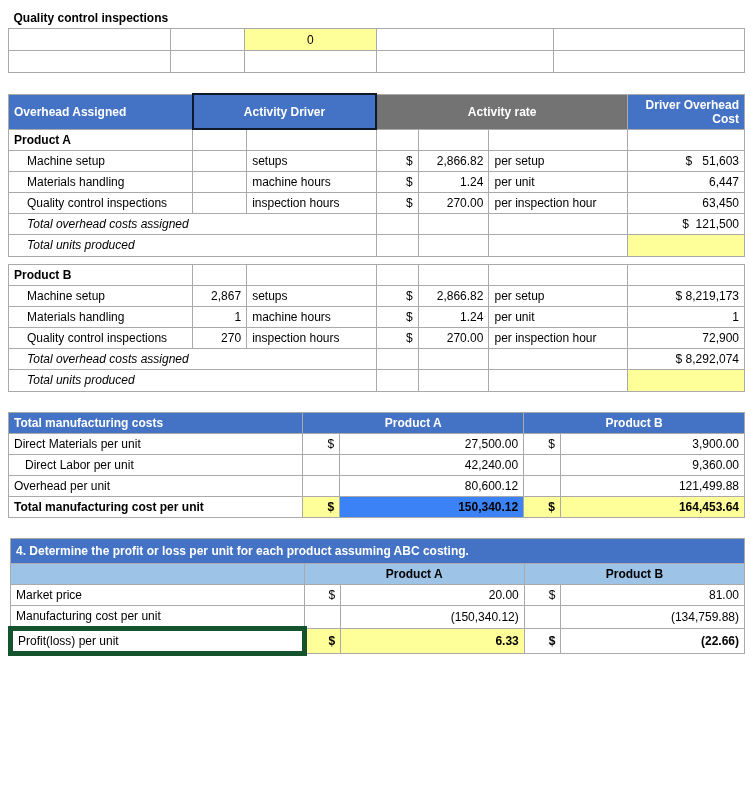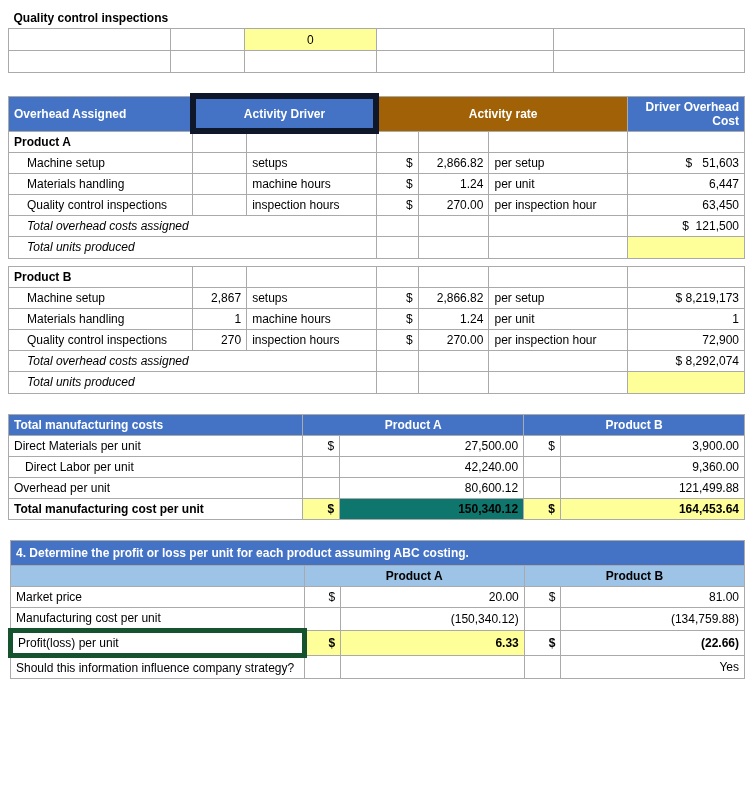--- a/index.html
+++ b/index.html
@@ -45,22 +45,22 @@
   </tr>
 </tbody>
   </table>
 
 <div style="height:10px;"></div>
 
 <table style="width:100%; border-collapse:collapse; margin-bottom:10px;">
   <thead>
     <tr>
       <th style="text-align:left; width:22%; border:1px solid #aaa; background:#4472C4; color:#fff;">Overhead Assigned</th>
-      <th colspan="2" style="text-align:center; width:22%; border:6px solid #0f172a; background:#4472C4; color:#fff;">Activity Driver</th>
-      <th colspan="3" style="width:30%; border:1px solid #aaa; background:#a16207; color:#fff;">Activity rate</th>
+      <th colspan="2" style="text-align:center; width:22%; border:2px solid #0f172a; background:#4472C4; color:#fff;">Activity Driver</th>
+      <th colspan="3" style="width:30%; border:1px solid #aaa; background:#737373; color:#fff;">Activity rate</th>
       <th style="text-align:right; width:14%; border:1px solid #aaa; background:#4472C4; color:#fff;">Driver Overhead Cost</th>
     </tr>
   </thead>
   <tbody>
 
     <tr>
       <td style="font-weight:bold; border:1px solid #aaa; padding:3px 5px;">Product A</td>
       <td style="border:1px solid #aaa;"></td>
       <td style="border:1px solid #aaa;"></td>
       <td style="border:1px solid #aaa;"></td>
@@ -209,21 +209,21 @@
       <td style="border:1px solid #aaa; padding:3px 5px;">Overhead per unit</td>
       <td style="border:1px solid #aaa;"></td>
       <td style="border:1px solid #aaa; text-align:right;">80,600.12</td>
       <td style="border:1px solid #aaa;"></td>
       <td style="border:1px solid #aaa; text-align:right;">121,499.88</td>
     </tr>
 
     <tr>
       <td style="border:1px solid #aaa; padding:3px 5px; font-weight:bold;">Total manufacturing cost per unit</td>
       <td style="border:1px solid #aaa; text-align:right; background:#FFFF99; font-weight:bold;">$</td>
-      <td style="border:1px solid #aaa; text-align:right; background:#0f766e; font-weight:bold;">150,340.12</td>
+      <td style="border:1px solid #aaa; text-align:right; background:#3b82f6; font-weight:bold;">150,340.12</td>
       <td style="border:1px solid #aaa; text-align:right; background:#FFFF99; font-weight:bold;">$</td>
       <td style="border:1px solid #aaa; text-align:right; background:#FFFF99; font-weight:bold;">164,453.64</td>
     </tr>
   </tbody>
 </table>
 
 <div style="height:10px;"></div>
 
 <table style="width:100%; border-collapse:collapse;">
   <thead>
@@ -255,21 +255,14 @@
     </tr>
 
     <tr>
       <td style="border:5px solid #14532d; padding:3px 5px;">Profit(loss) per unit</td>
       <td style="border:1px solid #aaa; text-align:right; background:#FFFF99; font-weight:bold;">$</td>
       <td style="border:1px solid #aaa; text-align:right; background:#FFFF99; font-weight:bold;">6.33</td>
       <td style="border:1px solid #aaa; text-align:right; font-weight:bold;">$</td>
       <td style="border:1px solid #aaa; text-align:right; font-weight:bold;">(22.66)</td>
     </tr>
 
-    <tr>
-      <td style="border:1px solid #aaa; padding:3px 5px;">Should this information influence company strategy?</td>
-      <td style="border:1px solid #aaa;"></td>
-      <td style="border:1px solid #aaa;"></td>
-      <td style="border:1px solid #aaa;"></td>
-      <td style="border:1px solid #aaa; text-align:right; padding:3px 5px;">Yes</td>
-    </tr>
   </tbody>
 </table>
 
 </body></html>

